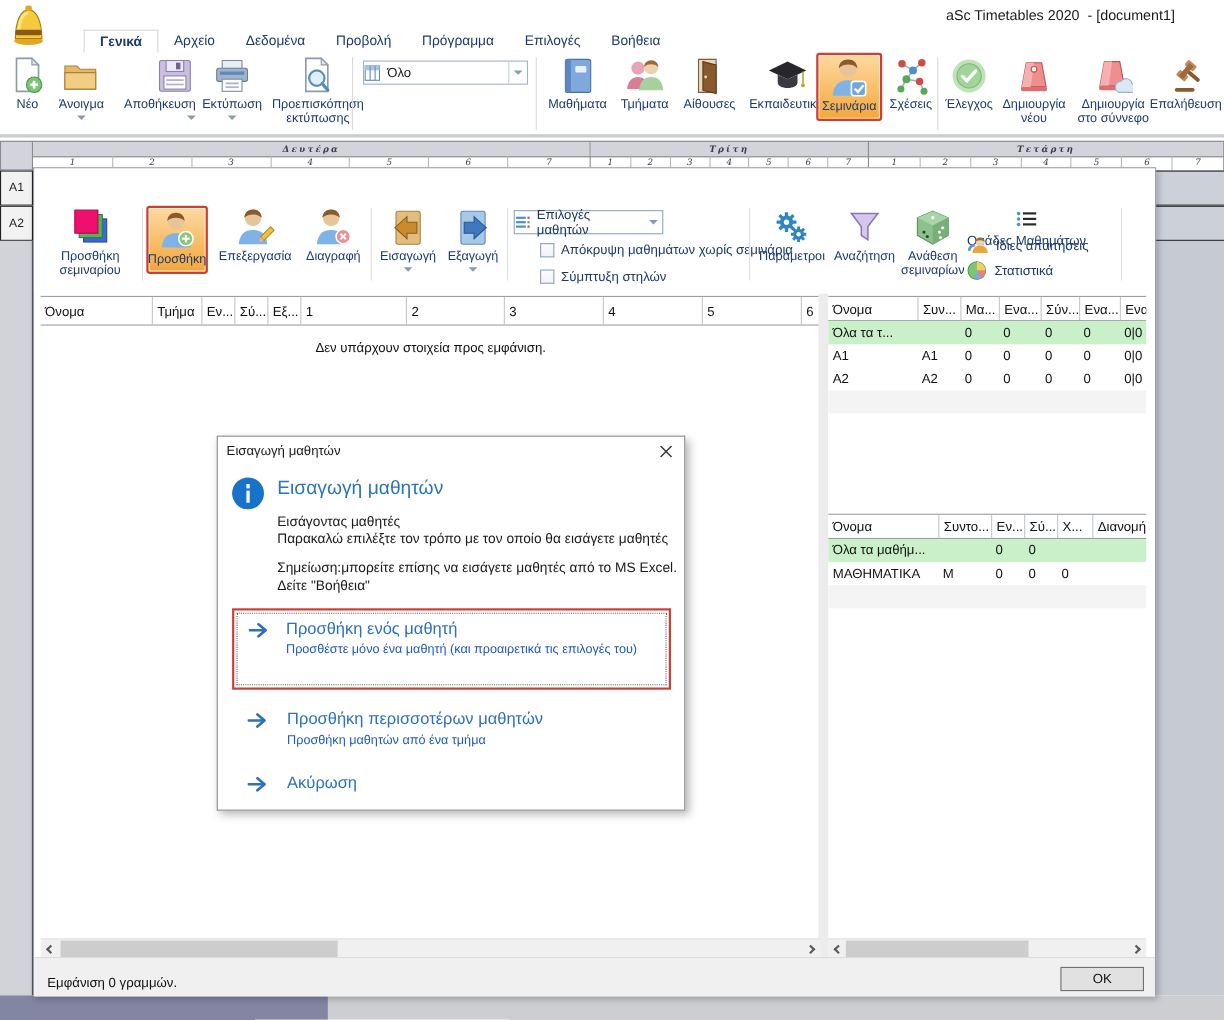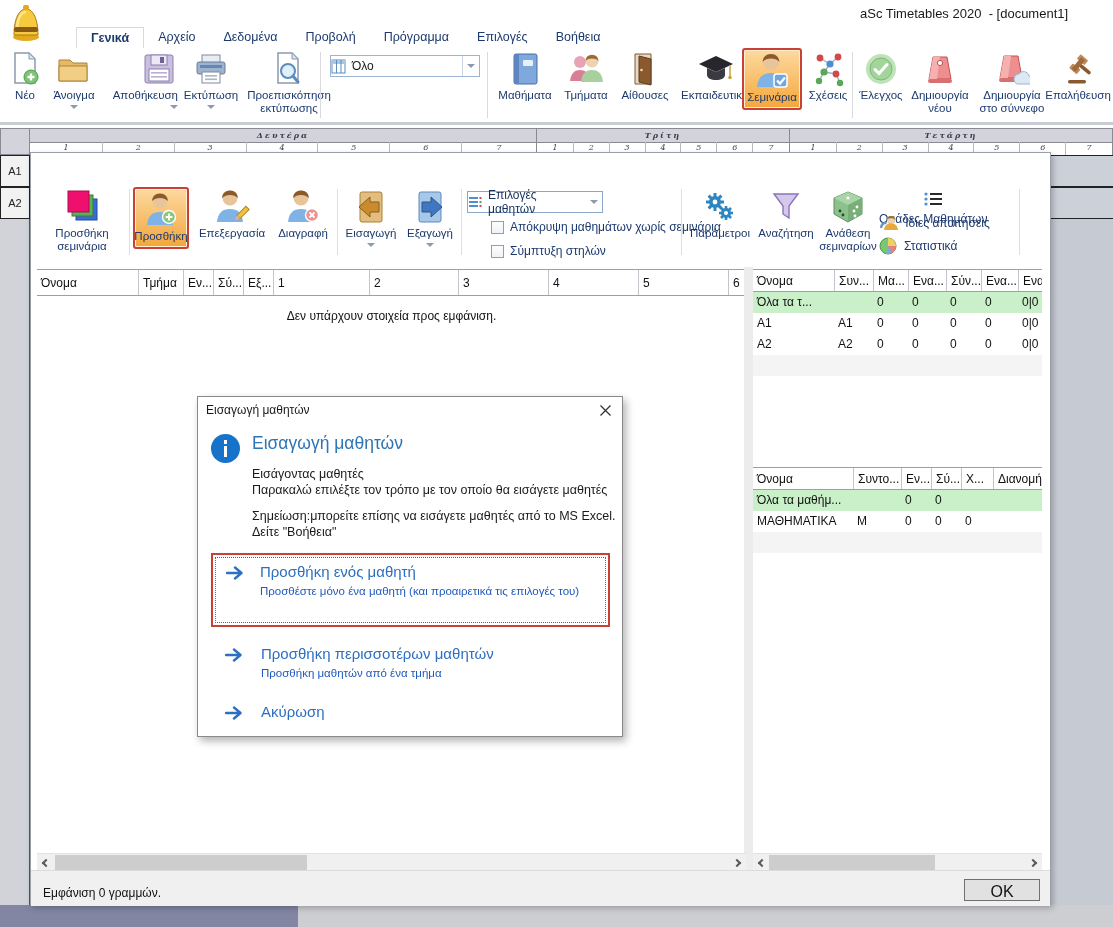--- a/index.html
+++ b/index.html
@@ -74,21 +74,21 @@
 
   
   .hscroll { position:absolute; height:17px; background:#f0f0f0; border-top:1px solid #e2e2e2; }
   .hs-arrow { position:absolute; top:0; width:16px; height:17px; display:flex; align-items:center; justify-content:center; }
   .chev { width:6px; height:6px; border-left:2px solid #5a5a5a; border-bottom:2px solid #5a5a5a; }
   .chev.l { transform:rotate(45deg); margin-left:2px; }
   .chev.r { transform:rotate(225deg); margin-right:2px; }
   .hs-thumb { position:absolute; top:1px; height:15px; background:#cdcdcd; }
   .dlg-status { position:absolute; left:0; top:717px; width:100%; height:36px; background:#f0f0f0; border-top:1px solid #dcdcdc; }
   .status-text { position:absolute; left:12px; top:15px; font-size:12px; color:#111; }
-  .ok-btn { position:absolute; right:10px; top:8px; width:76px; height:22px; background:#e1e1e1; border:1px solid #707070; font-size:16px; color:#111; text-align:center; padding-top:3px; }
+  .ok-btn { position:absolute; right:10px; top:8px; width:76px; height:22px; background:#e1e1e1; border:1px solid #707070; font-size:12px; color:#111; text-align:center; padding-top:3px; }
 
   
   .idlg { position:absolute; left:197px; top:396px; width:426px; height:341px; background:#fff; border:1px solid #8a8a8a; box-shadow:3px 4px 8px rgba(0,0,0,.3); z-index:30; }
   .idlg-title { position:absolute; left:8px; top:6px; font-size:12px; color:#1a1a1a; }
   .idlg-close { position:absolute; right:10px; top:6px; width:14px; height:14px; display:flex; align-items:center; justify-content:center; }
   .info-circle { position:absolute; left:13px; top:37px; width:29px; height:29px; border-radius:50%; background:#1673c9; }
   .info-circle i { position:absolute; left:13px; top:6px; width:3px; height:4px; background:#fff; }
   .info-circle b { position:absolute; left:13px; top:12px; width:3px; height:11px; background:#fff; }
   .idlg-h { position:absolute; left:54px; top:36px; font-size:17.5px; color:#2e75b6; }
   .idlg-p { position:absolute; left:54px; font-size:12.5px; color:#1a1a1a; }
@@ -382,21 +382,21 @@
 
     <div class="dlg-toolbar">
       <div class="tbtn" style="left:8px; width:86px;">
         <span class="ric">
           <svg width="36" height="36" viewBox="0 0 36 36">
               <rect x="12" y="10" width="21" height="21" fill="#3a6ad4" stroke="#234a9c"></rect>
               <rect x="8" y="6" width="21" height="21" fill="#58b058" stroke="#3a7a3a"></rect>
               <rect x="4" y="2" width="21" height="21" fill="#ef0f6e" stroke="#b00a50"></rect>
             </svg>
         </span>
-        <span class="rlabel">Προσθήκη σεμινάρια</span>
+        <span class="rlabel">Προσθήκη σεμιναρίου</span>
       </div>
       <div class="tsep" style="left:98px;"></div>
 
       <div class="tbtn hl" style="left:102px; width:56px;">
         <span class="ric">
           <svg width="36" height="38" viewBox="0 0 36 38">
               <circle cx="17" cy="10" r="7.5" fill="#e8c49a"></circle>
               <path d="M17 2.5 c4.8 0 7.5 2.8 8 7.5 -2.4-2.3-4.7-3.1-8-3.1 s-5.6.8-8 3.1 C9.5 5.3 12.2 2.5 17 2.5z" fill="#8a5a2a"></path>
               <path d="M4 34 c1-9.5 5.5-13 13-13 s12 3.5 13 13 z" fill="#7fb2e5"></path>
               <circle cx="26" cy="26" r="6.5" fill="#8cc87c" stroke="#fff" stroke-width="1.4"></circle>

